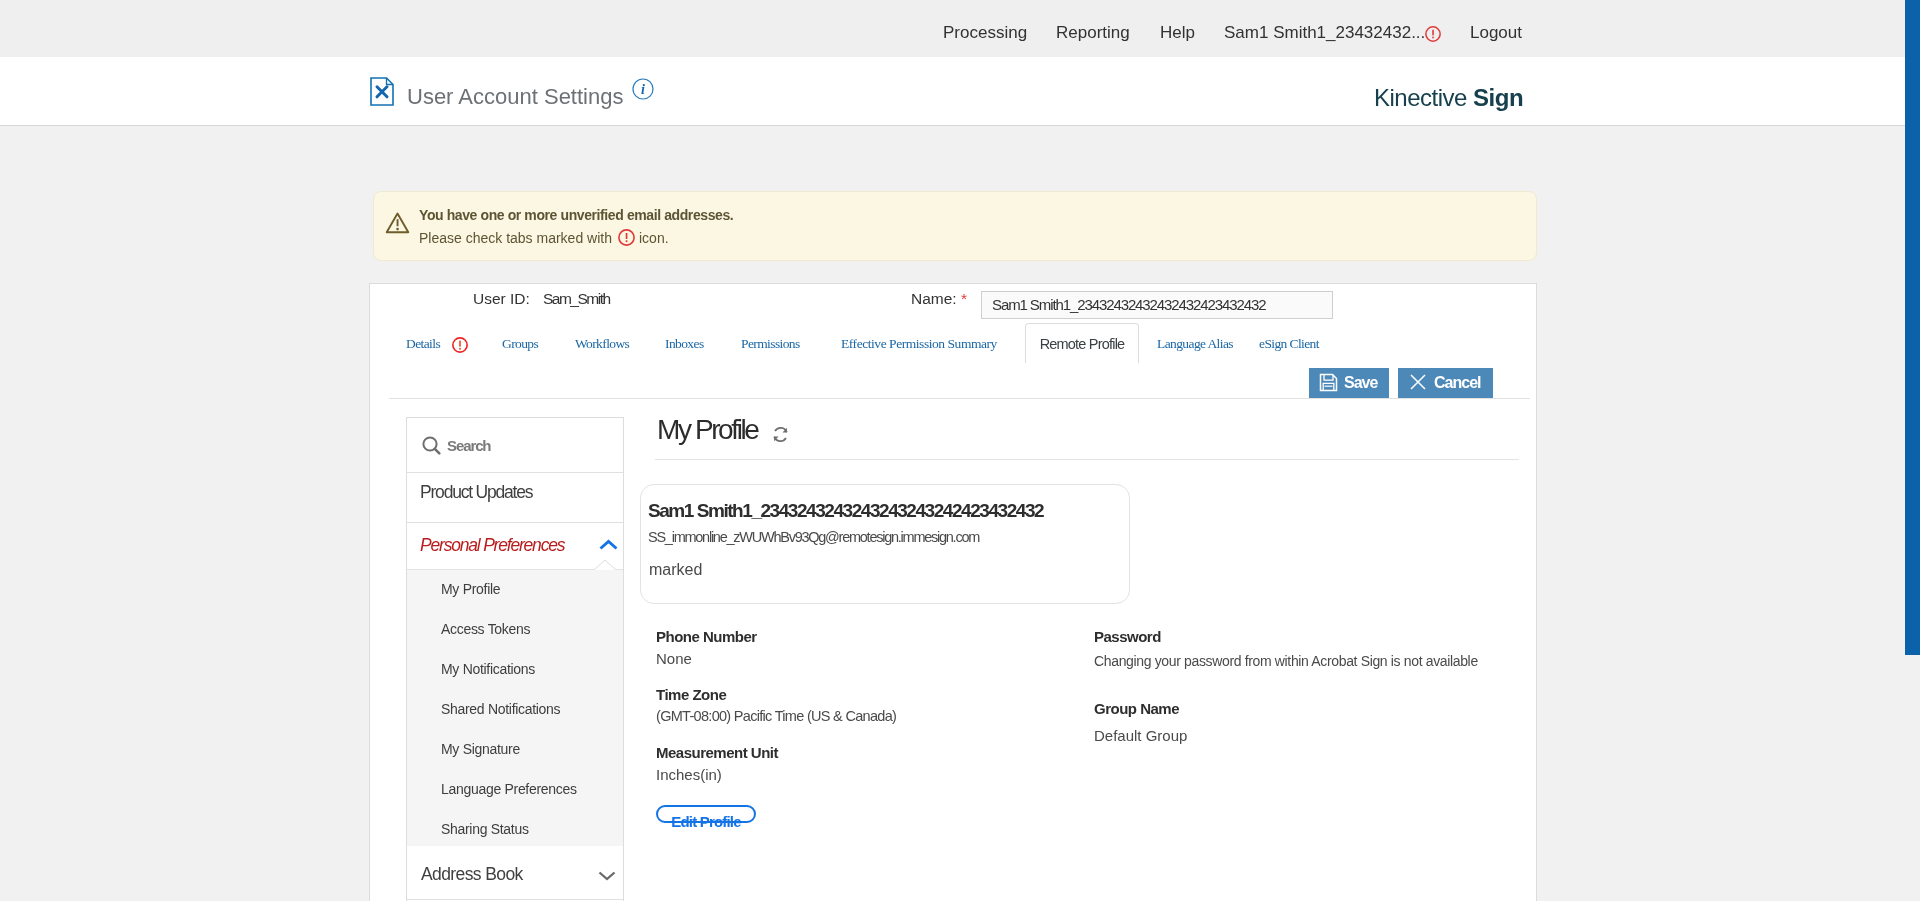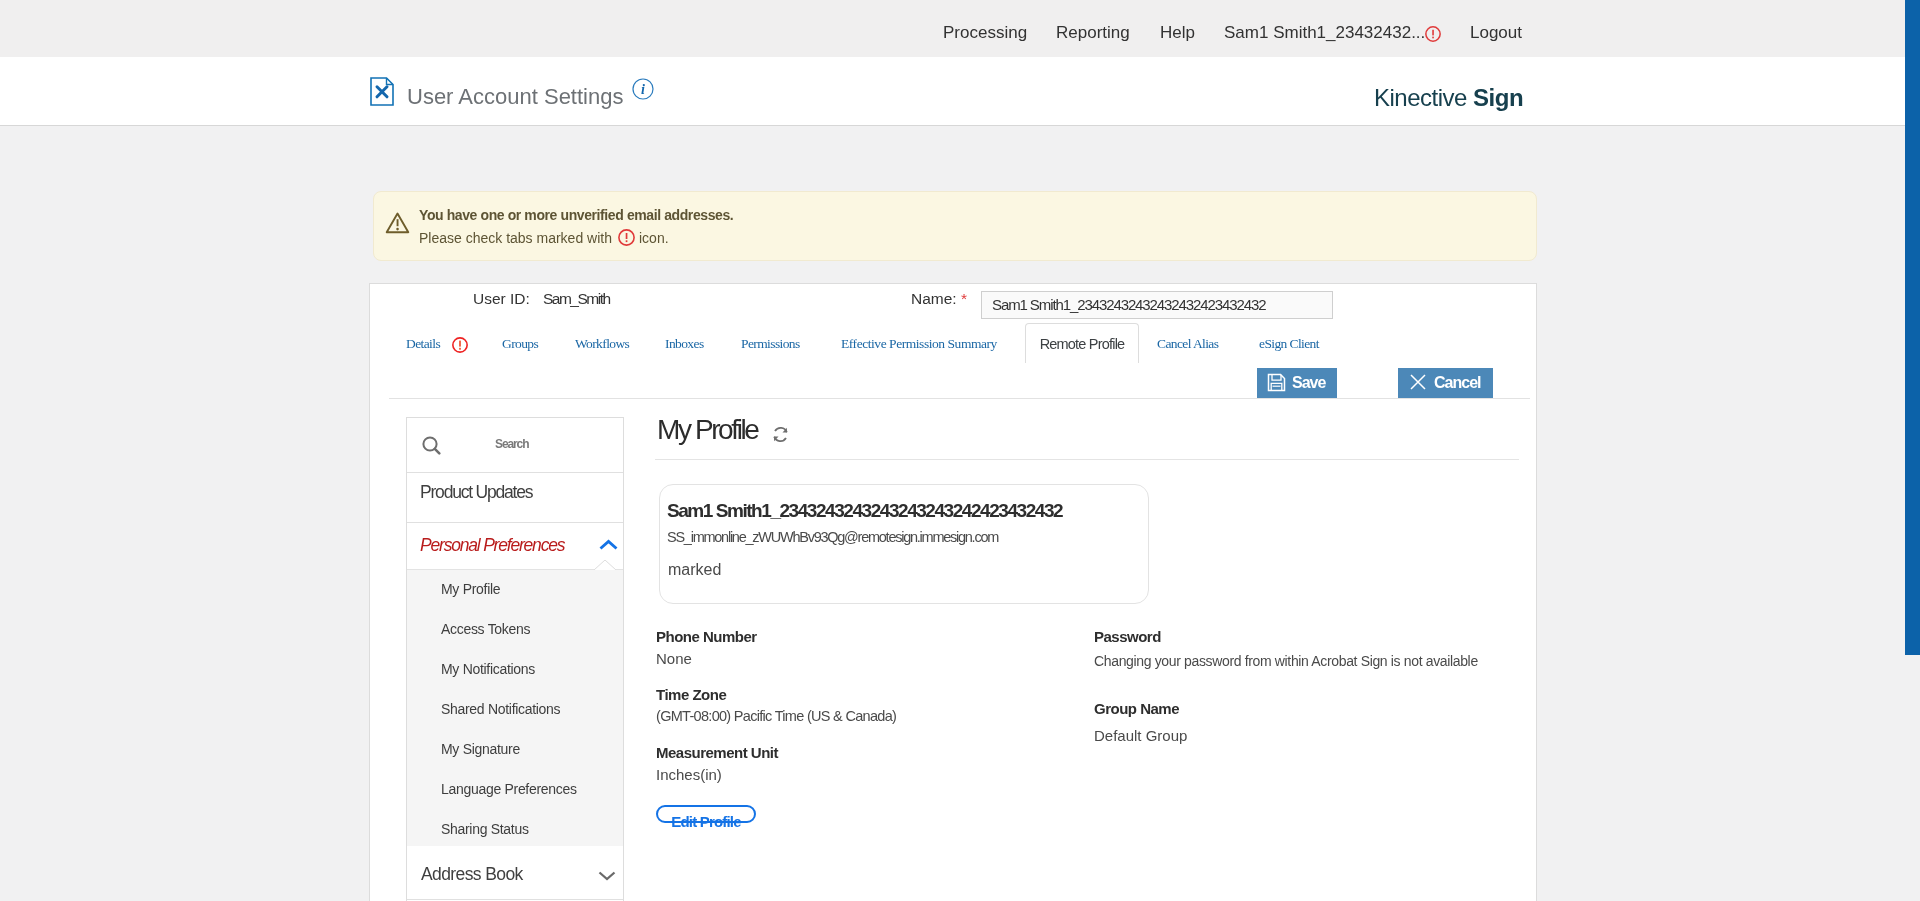--- a/index.html
+++ b/index.html
@@ -37,21 +37,21 @@
   
   #leftmenu { left:36px; top:133px; width:218px; height:485px; background:#fff; border:1px solid #ddd; border-bottom:none; }
   .mitem { font-size:17.5px; color:#3f3f3f; letter-spacing:-1.2px; }
   .blue { color:#b91c1c;font-style:italic; }
   #submenu { left:0px; top:151px; width:216px; height:277px; background:#f5f5f5; }
   .smitem { left:34px; font-size:14px; color:#3e3e3e; letter-spacing:-0.3px; }
 
   
   #myprofile { left:287px; top:130px; font-size:28px; color:#2c2c2c; font-weight:400; letter-spacing:-2.4px; }
   #hr2 { left:285px; top:175px; width:864px; height:1px; background:#e4e4e4; }
-  #card { left:289px; top:200px; width:490px; height:120px; background:#fff; border:1px solid #e3e3e3; border-radius:14px; }
+  #card { left:270px; top:200px; width:490px; height:120px; background:#fff; border:1px solid #e3e3e3; border-radius:14px; }
   .b15 { font-size:15px; font-weight:bold; color:#2e2e2e; letter-spacing:-0.5px; }
   .v15 { font-size:15px; color:#4a4a4a; }
   #editbtn { left:286px; top:521px; width:100px; height:18px; border:2px solid #1473e6; border-radius:16px; color:#1473e6; font-size:15px; font-weight:bold; letter-spacing:-0.8px; text-align:center; line-height:30px; }
 
   
   #sbtrack { left:1905px; top:0; width:15px; height:901px; background:#f1f1f2; }
   #sbthumb { left:1905px; top:0; width:15px; height:655px; background:#0c62a9; }
 </style>
 </head>
 <body>
@@ -111,42 +111,42 @@
         <circle cx="8.5" cy="8.5" r="7.6" fill="none" stroke="#ee2222" stroke-width="1.7"></circle>
         <rect x="7.6" y="3.8" width="1.8" height="6.4" fill="#f0512e"></rect>
         <rect x="7.6" y="11.5" width="1.8" height="2" fill="#f0512e"></rect>
       </svg>
     <div class="abs tab" style="left:132px;">Groups</div>
     <div class="abs tab" style="left:205px;">Workflows</div>
     <div class="abs tab" style="left:295px;">Inboxes</div>
     <div class="abs tab" style="left:371px;">Permissions</div>
     <div class="abs tab" style="left:471px; letter-spacing:-0.45px;">Effective Permission Summary</div>
     <div id="activetab" class="abs">Remote Profile</div>
-    <div class="abs tab" style="left:787px;">Cancel Alias</div>
+    <div class="abs tab" style="left:787px;">Language Alias</div>
     <div class="abs tab" style="left:889px;">eSign Client</div>
 
-    <div class="abs bluebtn" style="left:887px; width:80px;">
+    <div class="abs bluebtn" style="left:939px; width:80px;">
       <svg style="vertical-align:-4px; margin-right:6px;" width="19" height="19" viewBox="0 0 19 19">
           <path d="M1.5 1.5 h12 l4 4 v12 h-16 z" fill="none" stroke="#fff" stroke-width="1.5"></path>
           <path d="M5 1.8 v5.4 h9 v-5.4" fill="none" stroke="#fff" stroke-width="1.3"></path>
           <path d="M4.2 17 v-6.6 h10.6 v6.6" fill="none" stroke="#fff" stroke-width="1.3"></path>
           <line x1="5.5" y1="13.2" x2="13.5" y2="13.2" stroke="#fff" stroke-width="1.2"></line>
         </svg>Save</div>
     <div class="abs bluebtn" style="left:1028px; width:95px;">
       <svg style="vertical-align:-4px; margin-right:6px;" width="20" height="20" viewBox="0 0 20 20">
           <path d="M3 3 L17 17 M17 3 L3 17" stroke="#fff" stroke-width="1.5"></path>
         </svg>Cancel</div>
     <div id="hrbtns" class="abs"></div>
 
     <div id="leftmenu" class="abs">
       <svg class="abs" style="left:15px; top:18px;" width="19" height="19" viewBox="0 0 19 19">
           <circle cx="8" cy="8" r="6.6" fill="none" stroke="#6e6e6e" stroke-width="2"></circle>
           <line x1="12.8" y1="12.8" x2="17.3" y2="17.3" stroke="#6e6e6e" stroke-width="2.6" stroke-linecap="round"></line>
         </svg>
-      <div class="abs" style="left:40px; top:19px; font-size:12px; font-weight:bold; color:#7a7a7a; letter-spacing:-1.1px;margin-left:48px;">Search</div>
+      <div class="abs" style="left:40px; top:19px; font-size:15px; font-weight:bold; color:#7a7a7a; letter-spacing:-1.1px;">Search</div>
       <div class="abs" style="left:0; top:54px; width:216px; height:1px; background:#e0e0e0;"></div>
       <div class="abs mitem" style="left:13px; top:64px;">Product Updates</div>
       <div class="abs" style="left:0; top:104px; width:216px; height:1px; background:#e0e0e0;"></div>
       <div class="abs mitem blue" style="left:13px; top:117px;">Personal Preferences</div>
       <svg class="abs" style="left:191px; top:121px;" width="21" height="12" viewBox="0 0 21 12">
           <path d="M2.5 9.5 L10.5 2.5 L18.5 9.5" fill="none" stroke="#1473e6" stroke-width="2.9"></path>
         </svg>
       <div id="submenu" class="abs">
           <div class="abs" style="left:0; top:0; width:187px; height:1px; background:#e3e3e3;"></div>
           <div class="abs" style="left:209px; top:0; width:7px; height:1px; background:#e3e3e3;"></div>

